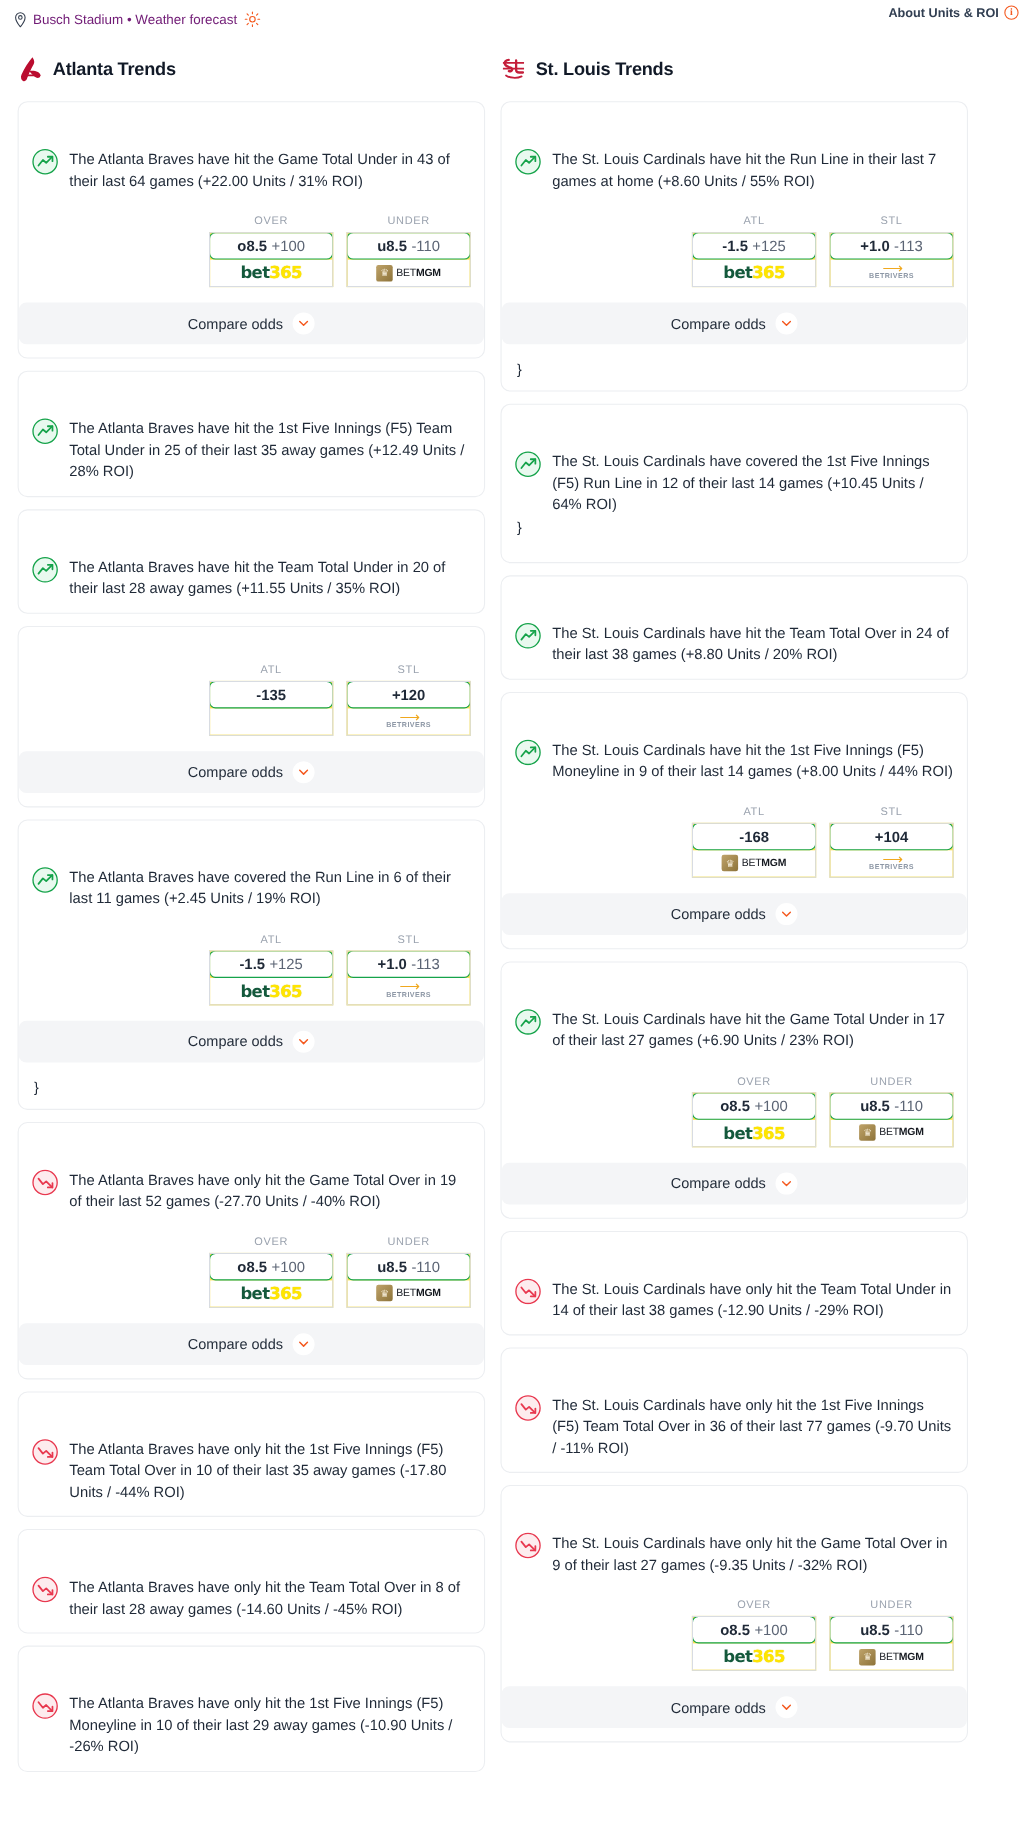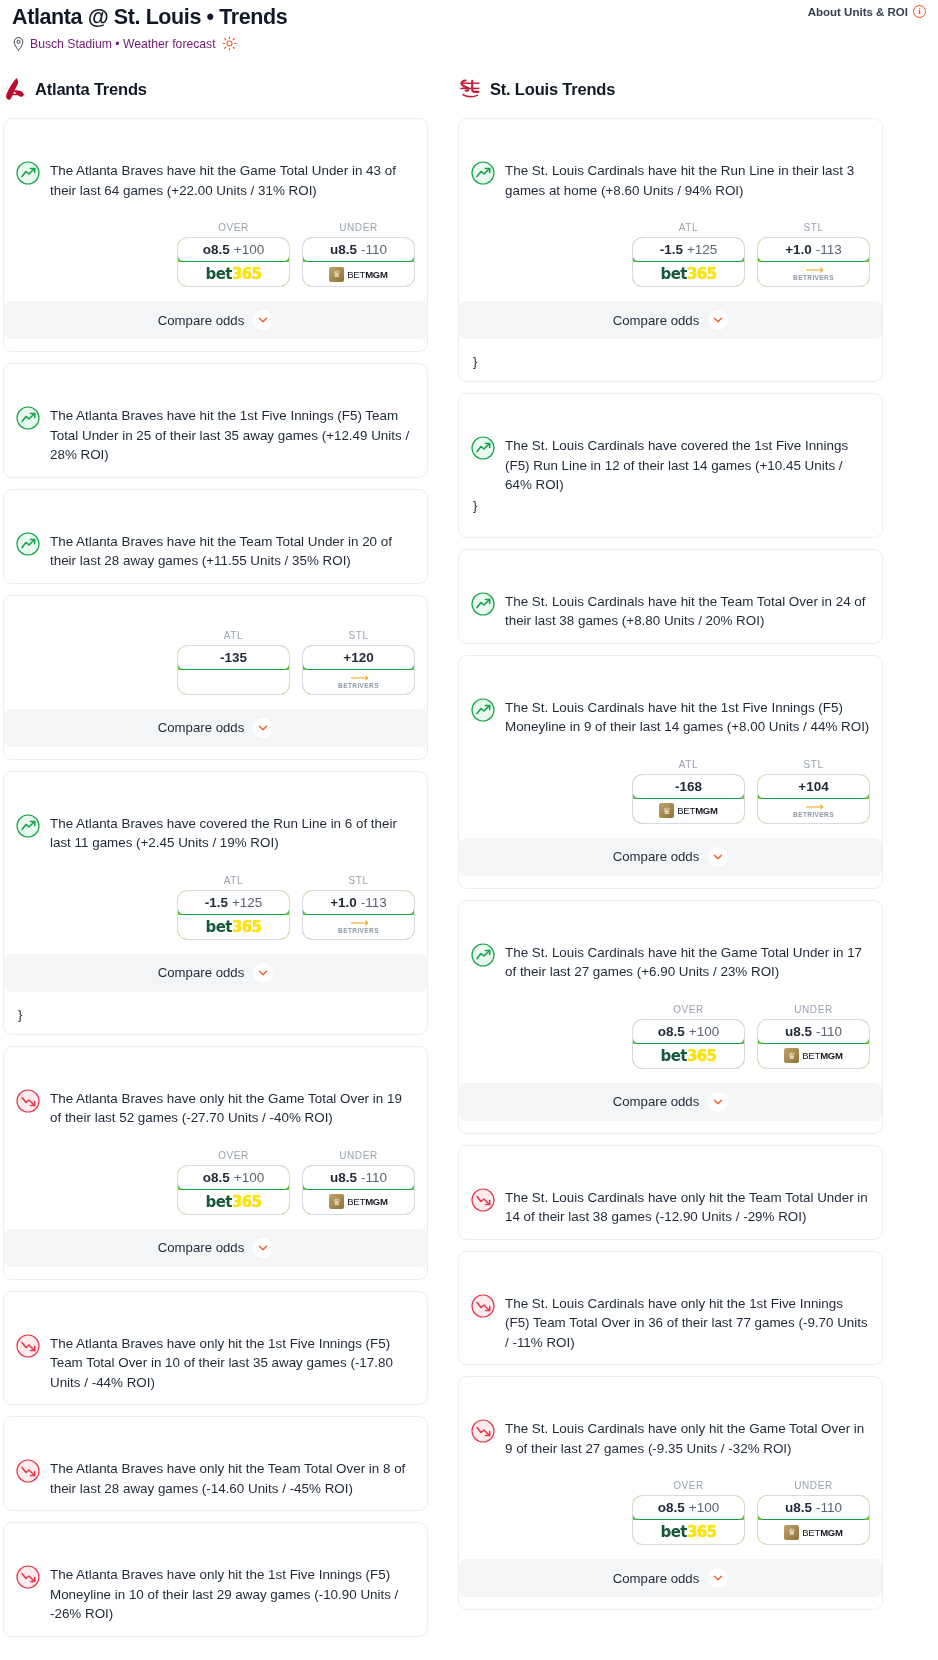--- a/index.html
+++ b/index.html
@@ -39,22 +39,22 @@
   .venue-row {
     display: flex; align-items: center; gap: 5px;
     margin-top: 6px; font-size: 12.2px; color: #701a75;
   }
   .pin-icon { width: 13px; height: 14px; flex: 0 0 auto; }
   .sun-icon { width: 15px; height: 15px; flex: 0 0 auto; margin-left: 1px; }
 
   
   .columns {
     display: flex;
-    gap: 30px;
-    padding: 0 3px;
+    gap: 14px;
+    padding: 0 16px;
     margin-top: 22px;
     align-items: flex-start;
   }
   .column { width: 425px; flex: 0 0 425px; }
 
   .col-header {
     display: flex; align-items: center; gap: 8px;
     height: 32px; margin-bottom: 13px;
   }
   .team-logo { width: 24px; height: 26px; flex: 0 0 auto; }
@@ -101,23 +101,23 @@
   .odds-label {
     text-align: center;
     font-size: 10px;
     letter-spacing: 0.6px;
     color: #9aa2ae;
     font-weight: 500;
     margin-bottom: 4px;
   }
   .odds-box {
     border: 1px solid #d8dce2;
-    border-radius: 10px;
+    border-radius: 0;
     overflow: hidden;
-    background: #84cc16;
+    background: #fde047;
   }
   .odds-top {
     border: 1.4px solid #15a34a;
     border-radius: 6px;
     background: #fff;
     height: 25px;
     display: flex; align-items: center; justify-content: center;
     gap: 4px;
     position: relative;
     margin: -1px -1px 0 -1px;
@@ -167,23 +167,20 @@
   .chev-circle {
     width: 20px; height: 20px; border-radius: 50%;
     background: #fff;
     display: flex; align-items: center; justify-content: center;
   }
 </style>
 </head>
 <body>
 
 <div class="page-header">
-  <div class="title-row">
-    <div class="page-title">Atlanta @ St. Louis • Trends</div>
-  </div>
 
   <div class="about-link">
     <span>About Units &amp; ROI</span>
     <span class="info-circle">i</span>
   </div>
 
   <div class="venue-row">
     <span class="pin-icon">
       <svg viewBox="0 0 24 26" width="13" height="14">
         <path d="M12 1C7.6 1 4 4.6 4 9c0 6 8 16 8 16s8-10 8-16c0-4.4-3.6-8-8-8z" fill="none" stroke="#333d4d" stroke-width="1.8"></path>
@@ -492,21 +489,21 @@
         <span class="col-title">St. Louis Trends</span>
       </div>
       <div class="card">
         <div class="">
           <div class="trend-head">
             <span class="trend-icon"><svg viewBox="0 0 24 24" width="24" height="24">
                 <circle cx="12" cy="12" r="11" fill="#e9f9ef" stroke="#15a34a" stroke-width="1.2"></circle>
                 <path d="M6 15.5 L10 10.5 L13 13 L18.5 7.5" fill="none" stroke="#15a34a" stroke-width="1.6" stroke-linecap="round" stroke-linejoin="round"></path>
                 <path d="M14.5 7.5 L18.7 7.5 L18.7 11.5" fill="none" stroke="#15a34a" stroke-width="1.6" stroke-linecap="round" stroke-linejoin="round"></path>
               </svg></span>
-            <span class="trend-text">The St. Louis Cardinals have hit the Run Line in their last 3 games at home (+8.60 Units / 94% ROI)</span>
+            <span class="trend-text">The St. Louis Cardinals have hit the Run Line in their last 7 games at home (+8.60 Units / 55% ROI)</span>
           </div>
           <div class="odds-row">
             <div class="odds-col">
               <div class="odds-label">ATL</div>
               <div class="odds-box">
                 <div class="odds-top">
                   <span class="odds-line">-1.5</span>
                   <span class="odds-price">+125</span>
                 </div>
                 <div class="odds-book">

